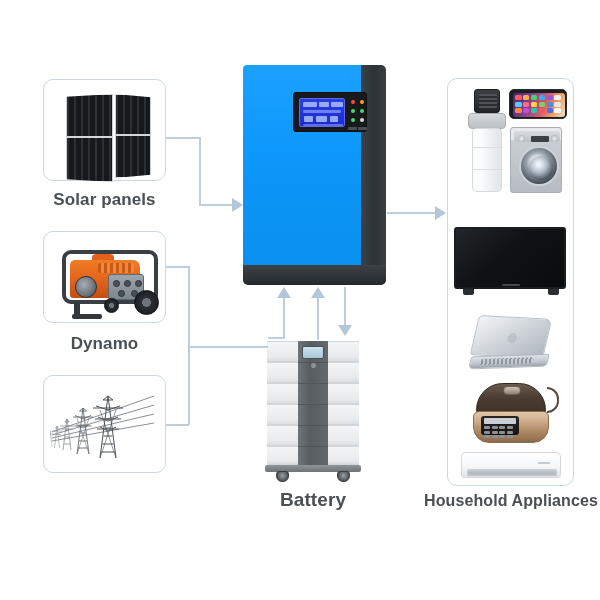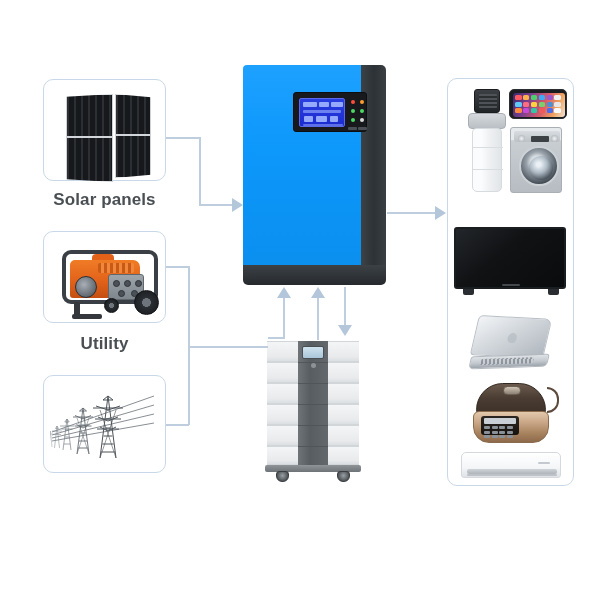--- a/index.html
+++ b/index.html
@@ -268,21 +268,21 @@
         <div class="gen-sock" style="left:26px; top:5px;"></div>
         <div class="gen-sock" style="left:9px; top:15px;"></div>
         <div class="gen-sock" style="left:22px; top:15px;"></div>
       </div>
       <div class="gen-leg" style="left:16px; top:54px; width:6px; height:14px;"></div>
       <div class="gen-leg" style="left:14px; top:66px; width:30px; height:5px;"></div>
       <div class="wheel" style="left:76px; top:42px; width:25px; height:25px;"></div>
       <div class="wheel" style="left:46px; top:50px; width:15px; height:15px;"></div>
     </div>
   </div>
-  <div class="label" style="left:43px; top:334px; width:123px; font-size:17px;">Utility</div>
+  <div class="label" style="left:43px; top:334px; width:123px; font-size:17px;">Dynamo</div>
 
   <div class="card" style="left:43px; top:375px; width:123px; height:98px;">
     <svg class="grid-svg" width="110" height="80" viewBox="0 0 110 80">
       <g stroke="#6b7178" stroke-width="0.7" fill="none">
 
         <path d="M2 46 L104 10" stroke-width="0.8"></path>
         <path d="M2 49 L104 19" stroke-width="0.8"></path>
         <path d="M2 52 L104 28" stroke-width="0.8"></path>
         <path d="M2 55 L104 37" stroke-width="0.8"></path>
       </g>
@@ -368,20 +368,21 @@
         <div class="bat-center-seam" style="top:84px;"></div>
         <div class="bat-center-seam" style="top:105px;"></div>
       </div>
       <div class="bat-display"></div>
       <div class="bat-btn"></div>
     </div>
     <div class="bat-foot"></div>
     <div class="caster" style="left:11px;"></div>
     <div class="caster" style="left:72px;"></div>
   </div>
+  <div class="label" style="left:253px; top:489px; width:120px; font-size:19px;">Battery</div>
 
   <div class="card" id="appl-card">
 
     <div class="appl" style="left:18px; top:10px; width:42px; height:110px;">
       <div class="wh-top">
           <div class="wh-scr"></div>
         </div>
       <div class="wh-collar"></div>
       <div class="wh-body">
         <div class="wh-seam" style="top:18px; left:0;"></div>
@@ -472,20 +473,21 @@
 
     <div class="appl" style="left:13px; top:373px; width:102px; height:28px;">
       <div class="ac-body">
         <div class="ac-led"></div>
         <div class="ac-vent"></div>
         <div class="ac-flap"></div>
       </div>
     </div>
 
   </div>
+  <div class="label" style="left:423px; top:492px; width:176px; font-size:16px;">Household Appliances</div>
 
   <div class="wire h" style="left:166px; top:137px; width:35px;"></div>
   <div class="wire v" style="left:199px; top:137px; height:68px;"></div>
   <div class="wire h" style="left:199px; top:204px; width:36px;"></div>
   <div class="arrow right" style="left:232px; top:198px;"></div>
 
   <div class="wire h" style="left:166px; top:266px; width:23px;"></div>
 
   <div class="wire h" style="left:166px; top:424px; width:23px;"></div>
 

